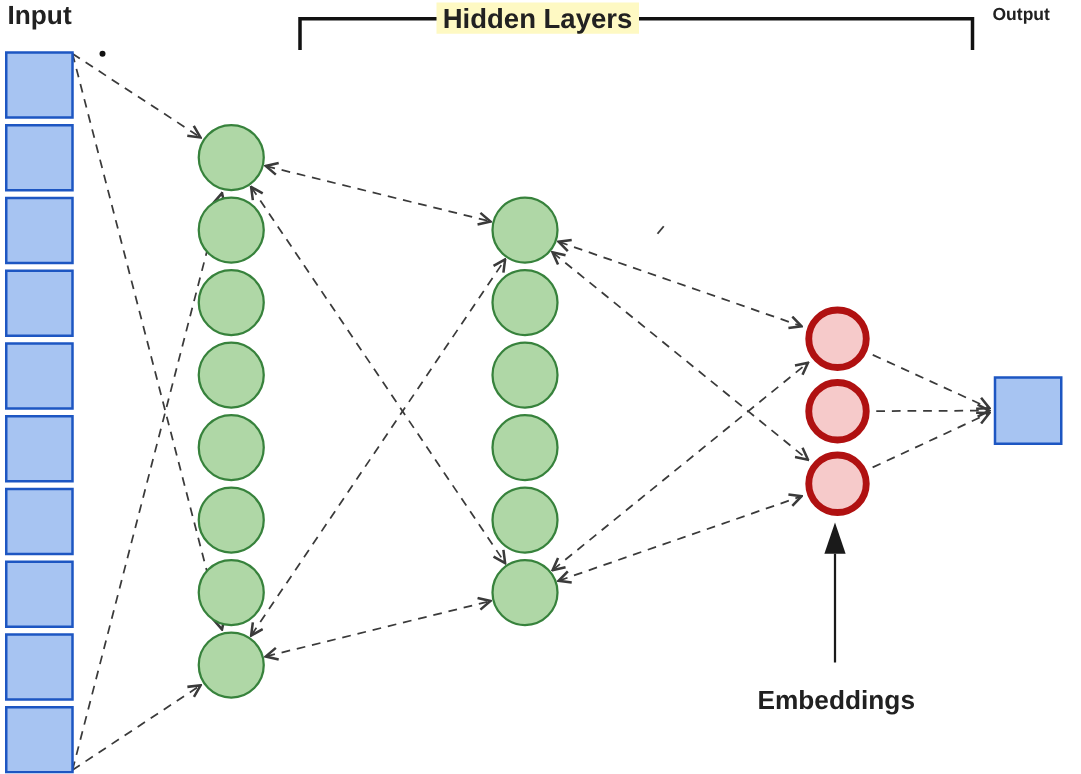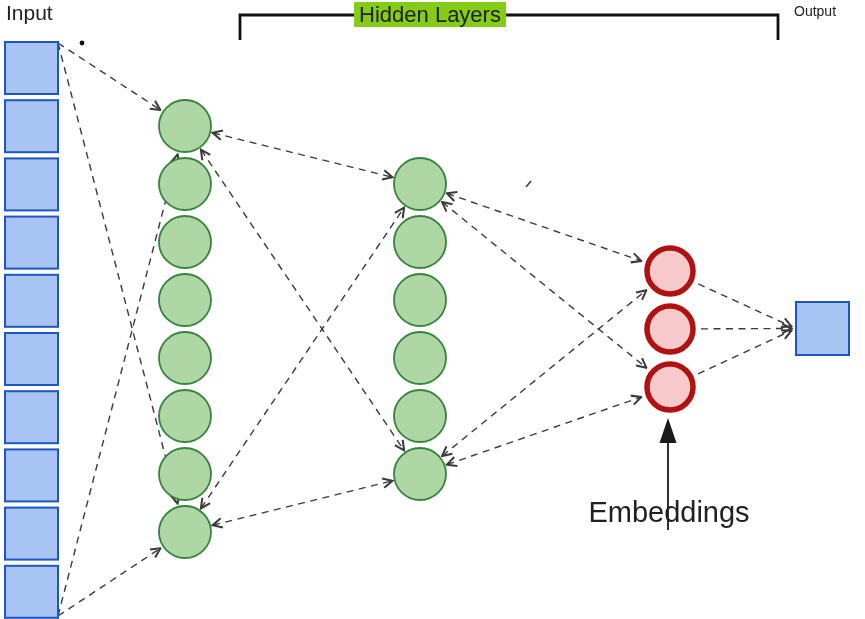--- a/index.html
+++ b/index.html
@@ -1,28 +1,29 @@
 <!DOCTYPE html>
 <html><head>
 <meta charset="utf-8">
 <style>
   html,body{margin:0;padding:0;background:#ffffff;}
   #stage{
     position:relative;width:865px;height:619px;background:#ffffff;overflow:hidden;
     font-family:"Liberation Sans","DejaVu Sans",sans-serif;
+    font-weight:bold;
   }
   #net-svg{position:absolute;left:0;top:0;}
   .lbl{
     position:absolute;color:#212121;white-space:nowrap;line-height:1.15;
     font-family:"Liberation Sans","DejaVu Sans",sans-serif;
   }
   #input-label{left:6px;top:1px;font-size:21px;}
-  #hidden-label{left:430px;top:2px;transform:translateX(-50%);font-size:22px;background:#84cc16;padding:0 5px;}
+  #hidden-label{left:430px;top:2px;transform:translateX(-50%);font-size:22px;background:#fef9c3;padding:0 5px;}
   #output-label{left:794px;top:3px;font-size:14px;}
-  #emb-label{left:669px;top:496px;transform:translateX(-50%);font-size:29px;}
+  #emb-label{left:669px;top:549px;transform:translateX(-50%);font-size:21px;}
 </style>
 </head>
 <body>
 
 <div id="stage">
   <svg id="net-svg" width="865" height="619" viewBox="0 0 865 619">
       <defs>
         <marker id="ah" viewBox="0 0 10 10" refX="8.5" refY="5" markerWidth="8.5" markerHeight="8.5" orient="auto-start-reverse">
           <path d="M1,1 L9,5 L1,9" fill="none" stroke="#3a3a3a" stroke-width="1.7"></path>
         </marker>

